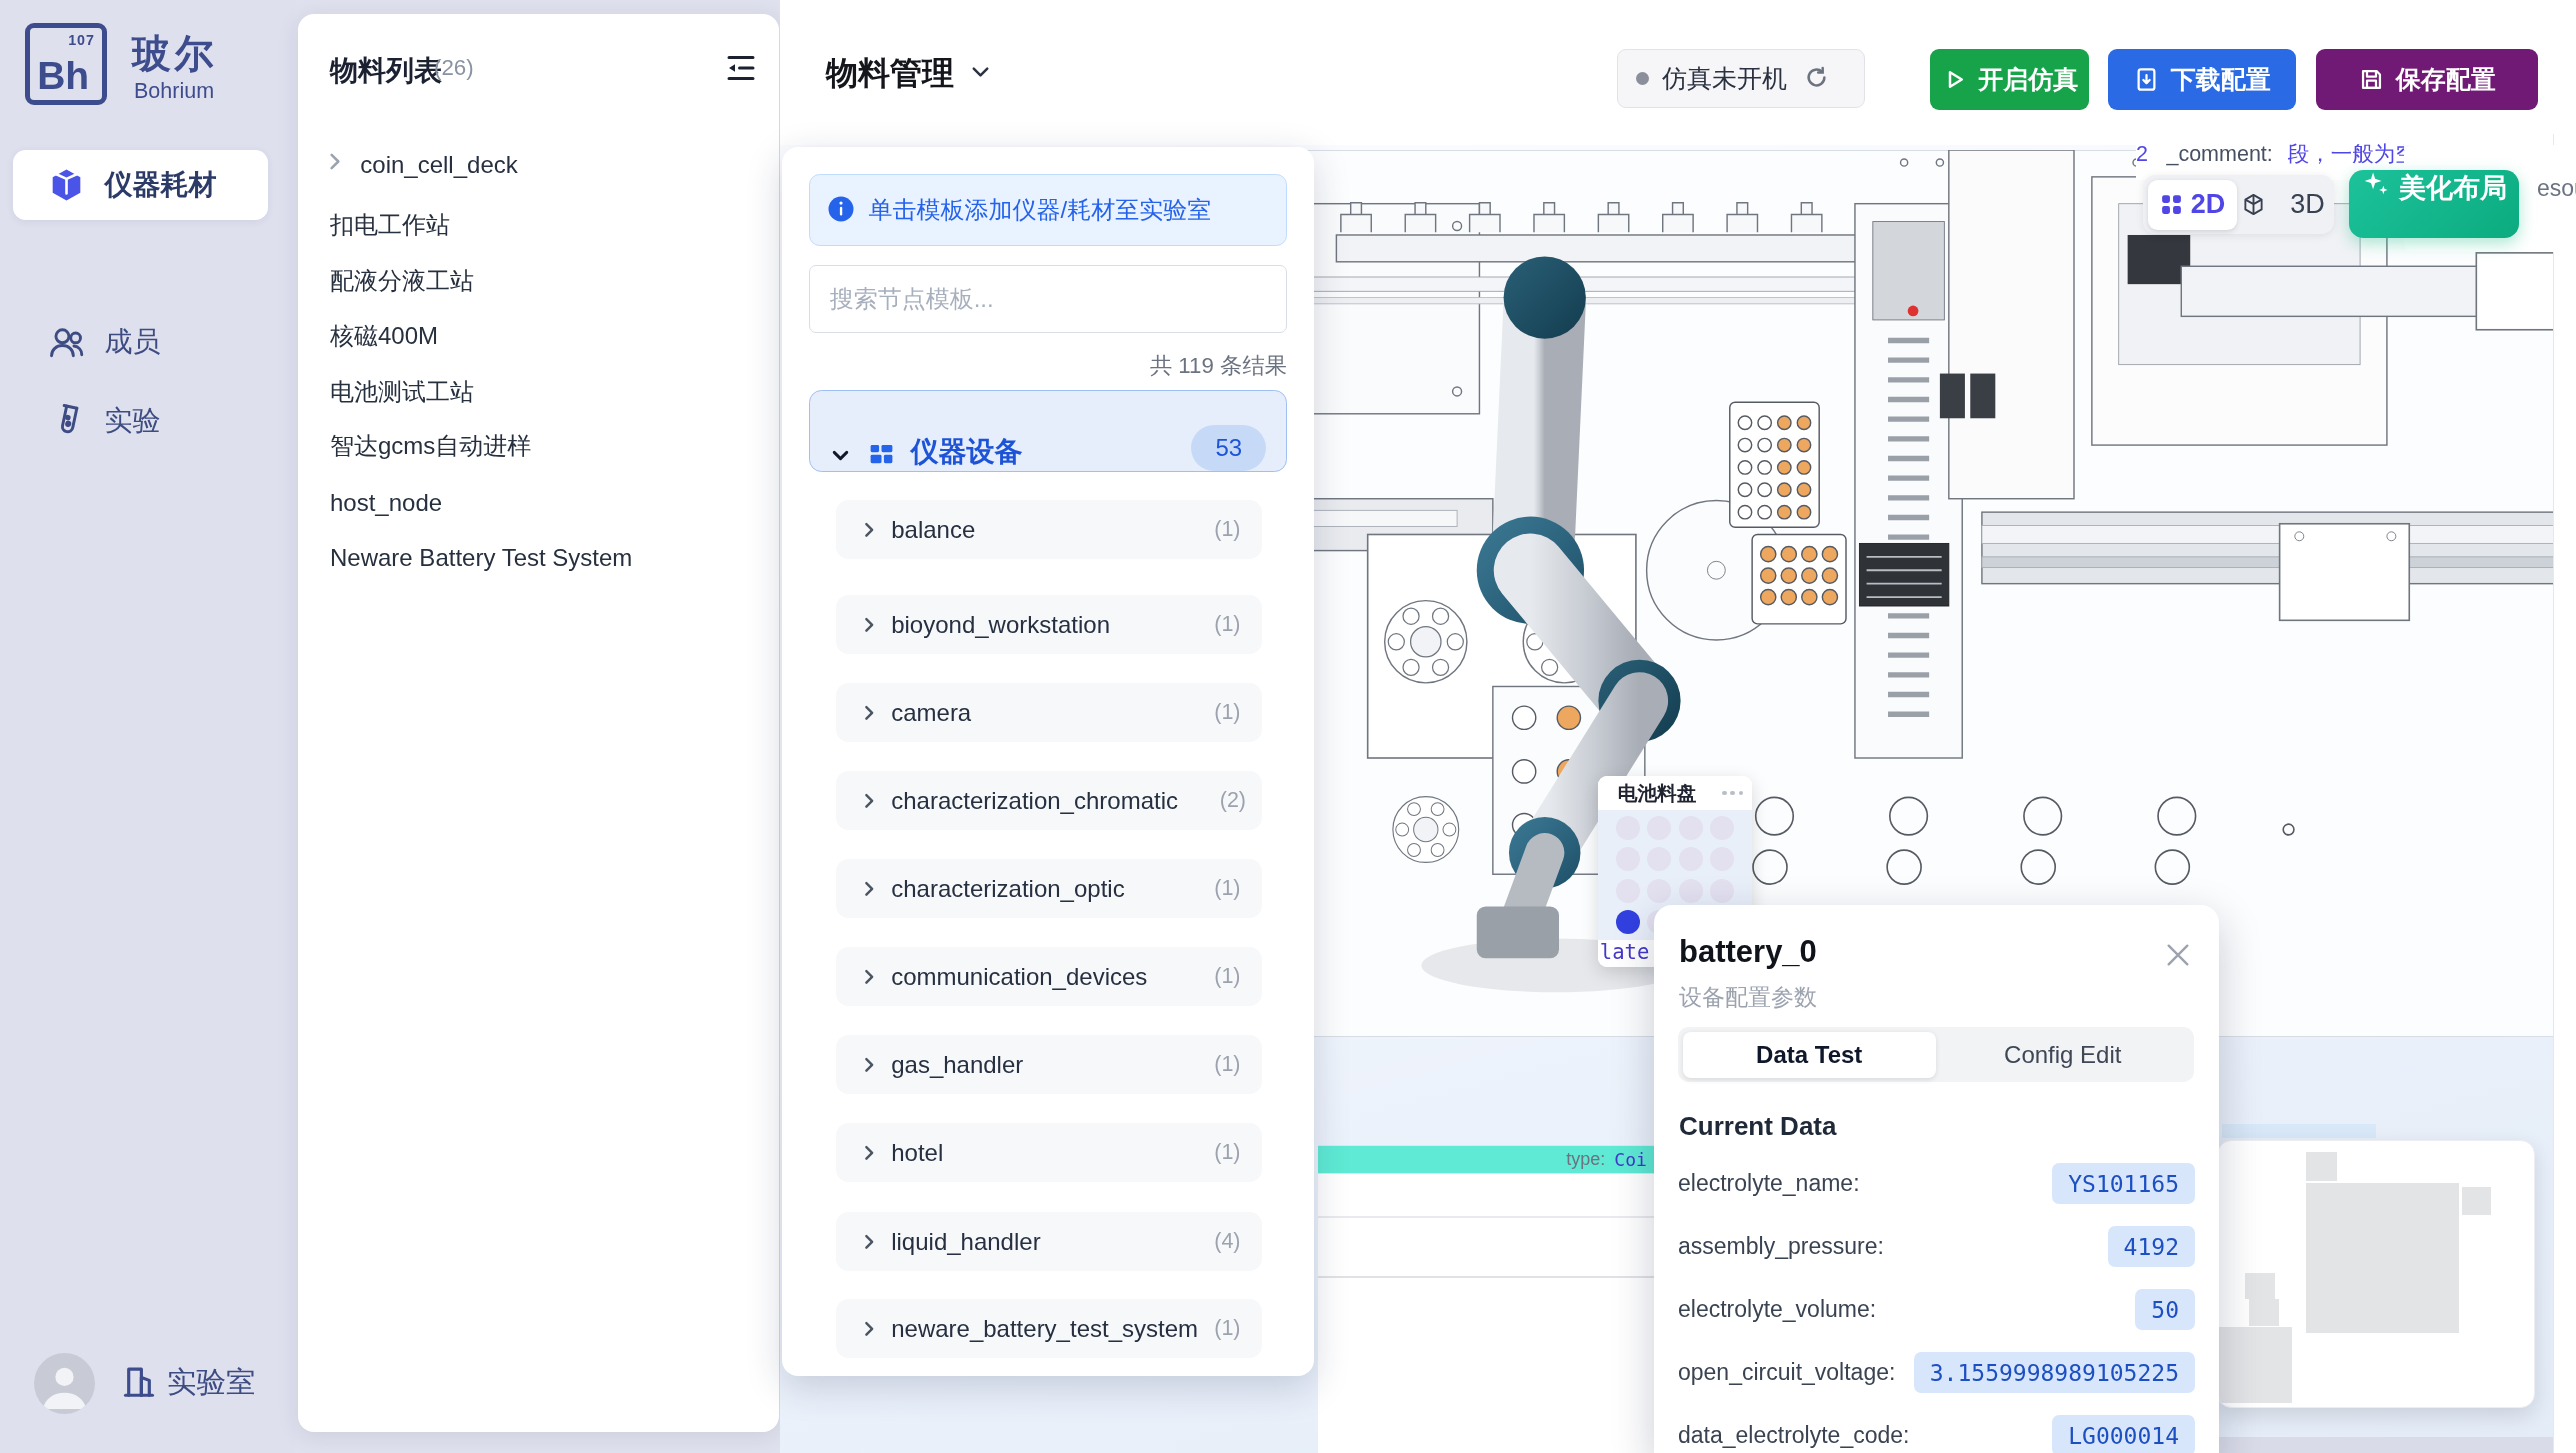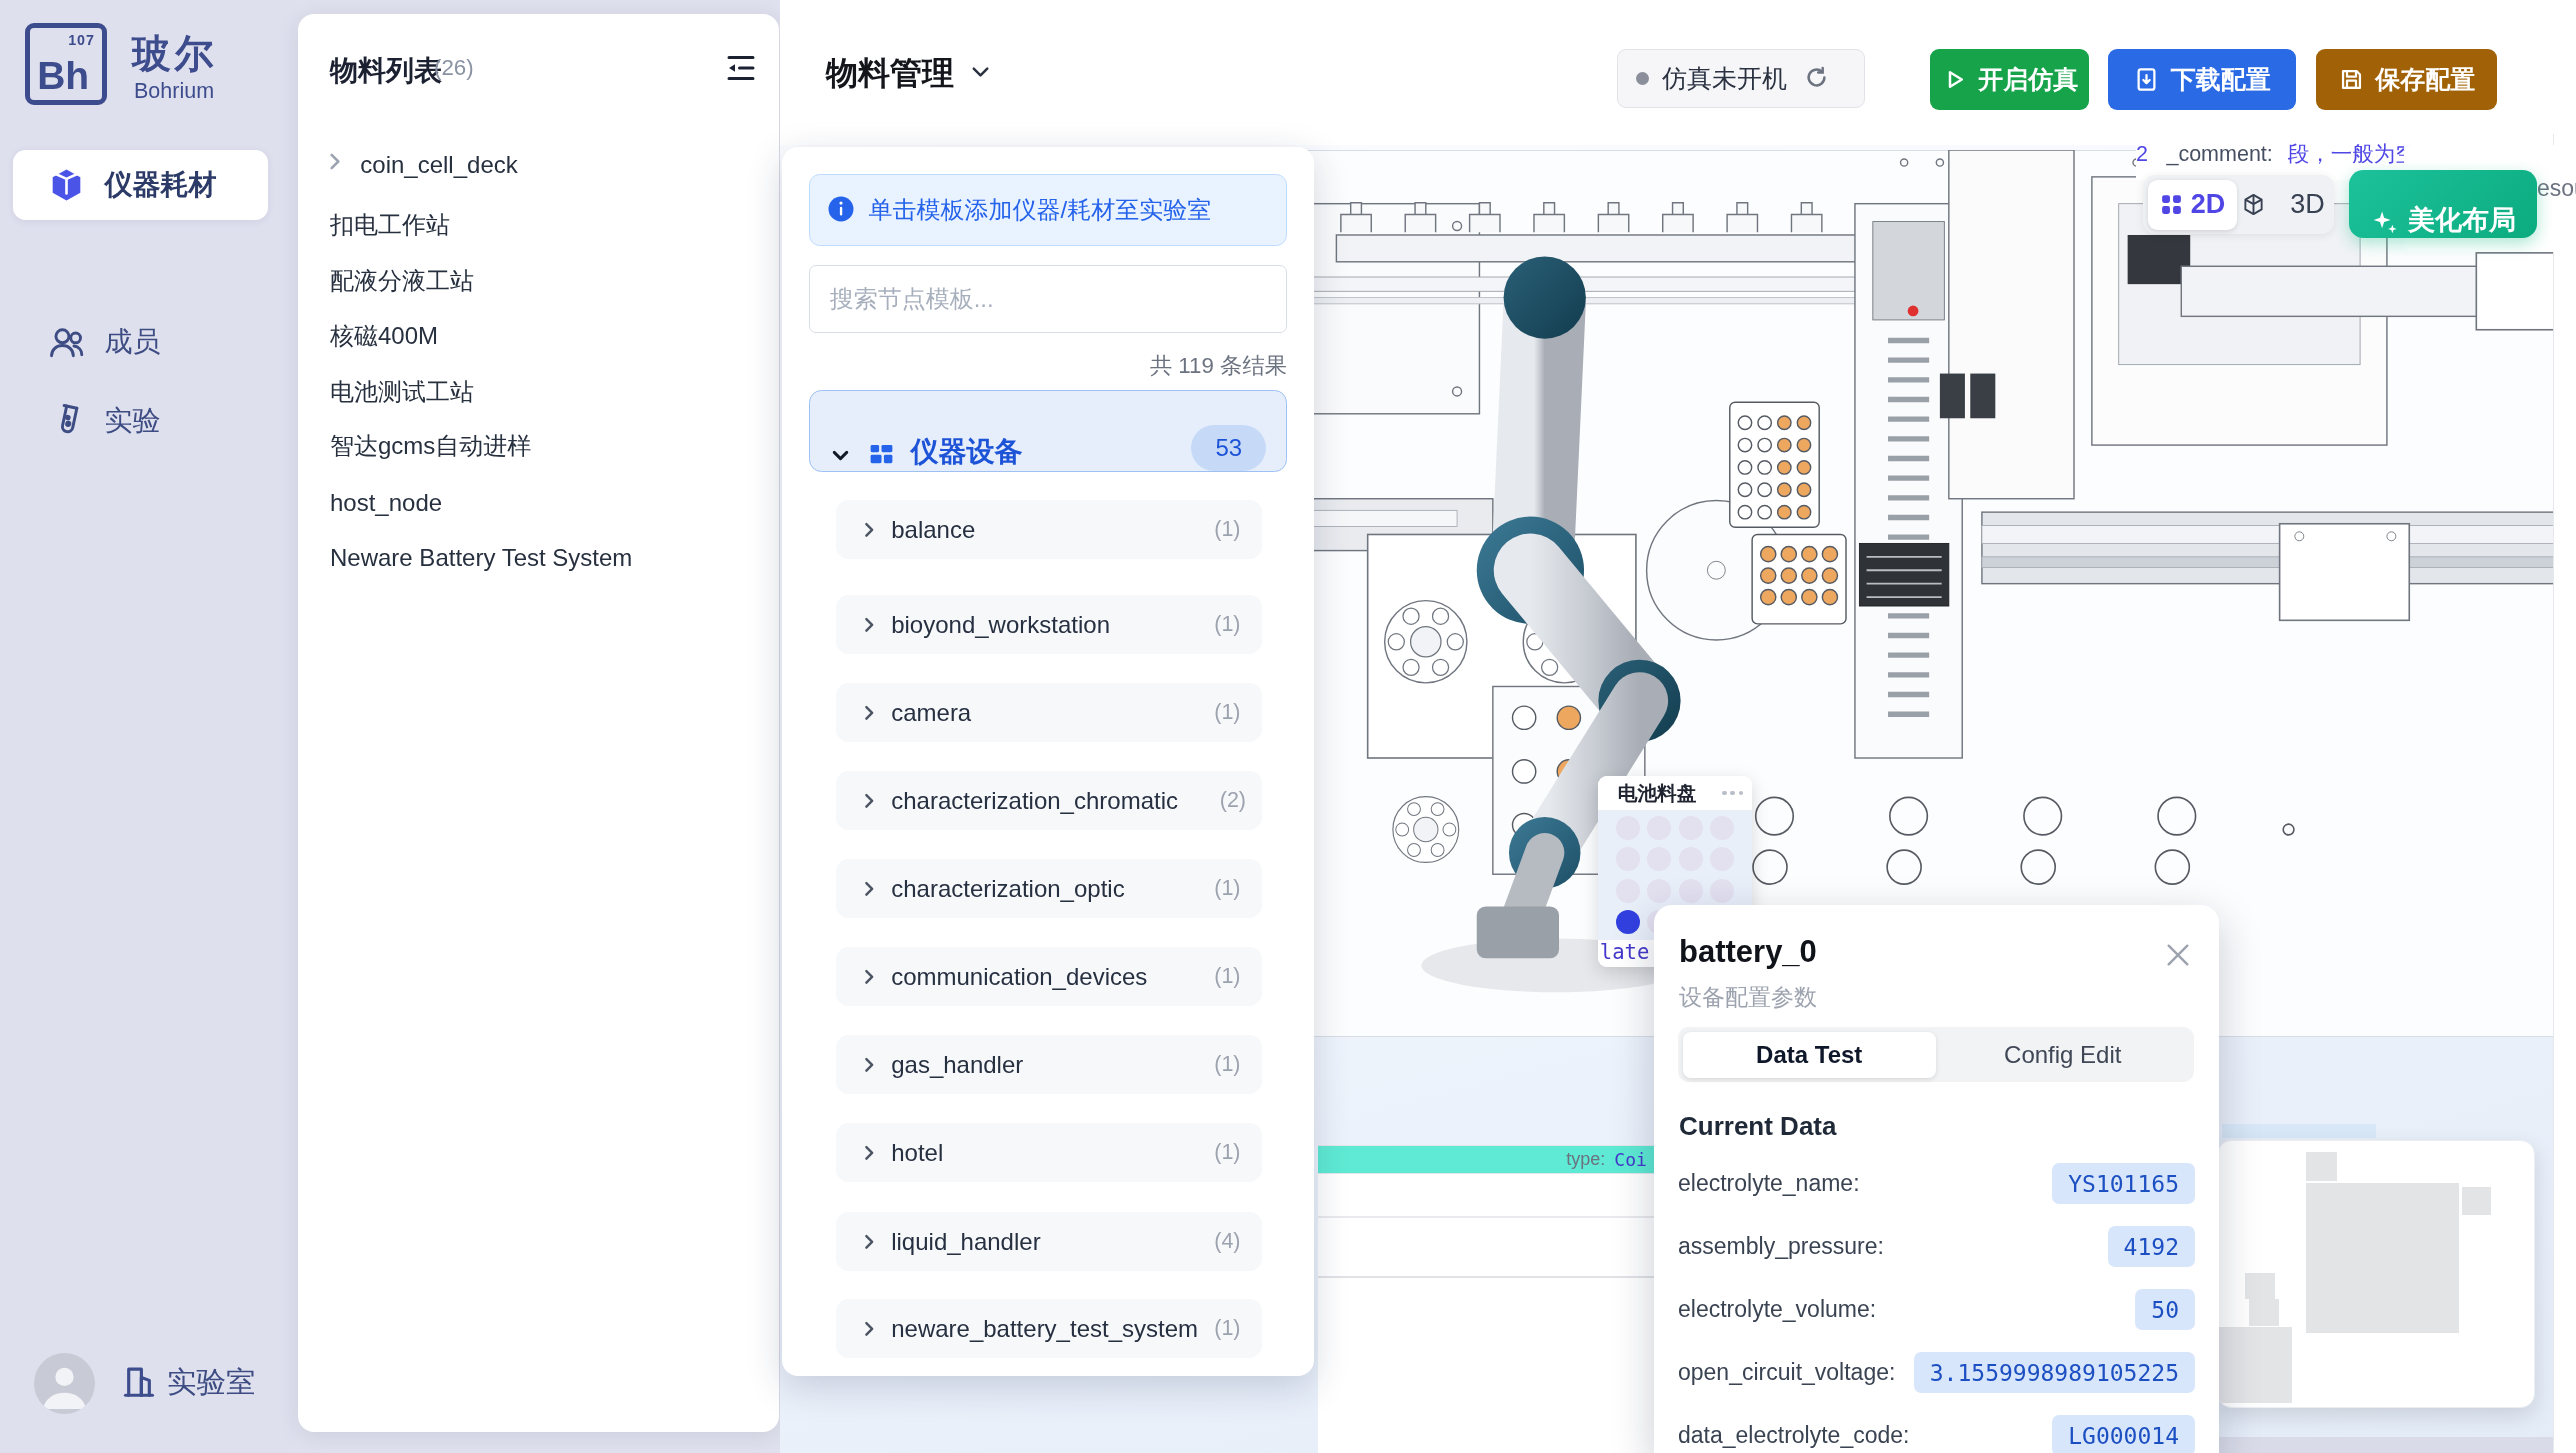--- a/index.html
+++ b/index.html
@@ -33,21 +33,21 @@
   
   #topbar{left:780px;top:0;width:1796px;height:145px;background:#FFFFFF;}
   .page-title{position:absolute;left:46px;top:52px;font-size:32px;font-weight:700;color:#14161C;}
   .statuspill{position:absolute;left:837px;top:49px;width:248px;height:59px;background:#F6F6F8;border:1.8px solid #E2E3E8;border-radius:9px;box-sizing:border-box;cursor:pointer;}
   .sdot{width:13.4px;height:13.4px;border-radius:50%;background:#8A8F9B;margin:0 12.5px 0 18px;}
   .stext{font-size:25px;color:#2A3140;}
   .btn{position:absolute;top:49px;height:61px;border-radius:9px;color:#FFF;font-size:25px;font-weight:700;display:flex;align-items:center;justify-content:center;gap:10.7px;cursor:pointer;box-sizing:border-box;}
   .btn svg{flex:0 0 auto;}
   .btn-green{left:1150px;width:159px;background:#16A34A;}
   .btn-blue1{left:1328px;width:188px;background:#2A6AE4;}
-  .btn-blue2{left:1536px;width:181px;background:#a16207;}
+  .btn-blue2{left:1536px;width:222px;background:#701a75;}
   
   #canvas{left:780px;top:145px;width:1796px;height:1309px;background:linear-gradient(165deg,#FBFCFF 0%,#F3F7FD 40%,#E9F0FA 75%,#E4ECF8 100%);}
   
   #tpanel{left:782px;top:147px;width:532px;height:1229px;background:#FFFFFF;border-radius:16px;box-shadow:0 10.7px 36px rgba(30,40,80,.18);overflow:hidden;z-index:40;}
   .banner{position:absolute;left:27px;top:27px;width:478px;height:72px;background:#E9F2FF;border:1.8px solid #BFDBFE;border-radius:10.7px;box-sizing:border-box;display:flex;align-items:center;}
   .banner-text{font-size:24px;color:#2563EB;margin-left:12.5px;}
   .tsearch{position:absolute;left:27px;top:118px;width:478px;height:68px;border:1.8px solid #D9DDE6;border-radius:7px;box-sizing:border-box;font-size:24px;color:#333;padding:0 19.7px;outline:none;background:#FFF;font-family:"Liberation Sans",sans-serif;}
   .tsearch::placeholder{color:#A7AFBD;}
   .tresults{position:absolute;left:27px;top:204px;width:478px;text-align:right;font-size:22.3px;color:#6B7280;}
   .tcat{position:absolute;left:27px;top:243px;width:478px;height:82px;background:#E6EEFC;border:1.8px solid #9FC0F2;border-radius:12.5px;box-sizing:border-box;display:flex;align-items:flex-end;cursor:pointer;}
@@ -57,21 +57,21 @@
   .titem .tname{font-size:24px;color:#263041;margin-left:12.5px;}
   .titem .tcount{margin-left:auto;margin-right:21.5px;font-size:21.5px;color:#9CA3AF;}
   .titem svg{margin-left:23px;flex:0 0 auto;}
   
   #commentstrip{left:2136px;top:134px;width:268px;height:46px;background:#FFFFFF;z-index:44;overflow:hidden;white-space:nowrap;font-size:21.5px;padding-top:5.4px;box-sizing:border-box;}
   #rightcard{left:2404px;top:145px;width:172px;height:107px;background:#FFFFFF;border-radius:9px;z-index:20;}
   .edge-text{left:2537px;top:175px;font-size:23px;color:#6B7280;z-index:21;width:39px;overflow:hidden;white-space:nowrap;}
   #viewtoggle{left:2143px;top:175px;width:191px;height:59px;background:#F0F1F5;border-radius:12.5px;z-index:45;display:flex;align-items:center;padding:0 4.5px;box-sizing:border-box;box-shadow:0 1.8px 9px rgba(0,0,0,.08);}
   .vt2d{width:89px;height:50px;background:#FFFFFF;border-radius:9.8px;display:flex;align-items:center;justify-content:center;gap:7.2px;font-size:27px;font-weight:700;color:#4F46E5;box-shadow:0 1.8px 5.4px rgba(0,0,0,.12);cursor:pointer;}
   .vt3d{flex:1;display:flex;align-items:center;justify-content:center;gap:24px;font-size:27px;color:#374151;cursor:pointer;}
-  #beautify{left:2349px;top:170px;width:188px;height:68px;border-radius:14.3px;background:linear-gradient(135deg,#1CC29B,#0CAB7F);box-shadow:0 5.4px 16px rgba(16,185,129,.35);color:#FFF;font-size:27px;font-weight:700;display:flex;align-items:flex-end;justify-content:center;gap:9px;z-index:46;cursor:pointer;}
+  #beautify{left:2349px;top:170px;width:170px;height:68px;border-radius:14.3px;background:linear-gradient(135deg,#1CC29B,#0CAB7F);box-shadow:0 5.4px 16px rgba(16,185,129,.35);color:#FFF;font-size:27px;font-weight:700;display:flex;align-items:flex-start;justify-content:center;gap:9px;z-index:46;cursor:pointer;}
   #edgestrip{left:2553px;top:134px;width:23px;height:1319px;background:#FFFFFF;border-left:0.9px solid #E6E8EC;z-index:18;}
   
   #tray{left:1598px;top:776px;width:154px;height:191px;border-radius:9px;background:#FFFFFF;box-shadow:0 5.4px 18px rgba(0,0,0,.15);z-index:30;overflow:hidden;}
   .tray-head{height:34px;display:flex;align-items:center;background:#FFF;}
   .tray-title{font-size:19.7px;font-weight:700;color:#1F2430;margin-left:19.7px;}
   .tray-dots{margin-left:auto;margin-right:9px;display:flex;gap:3.6px;}
   .tray-dots i{width:4.5px;height:4.5px;border-radius:50%;background:#B9BFC9;}
   .tray-body{height:130px;background:#E9EFF9;display:grid;grid-template-columns:repeat(4,24px);grid-auto-rows:24px;gap:7.2px;justify-content:center;align-content:center;}
   .cell{width:24px;height:24px;border-radius:50%;background:#E3E0F0;cursor:pointer;}
   .cell.sel{background:#3240E0;}

